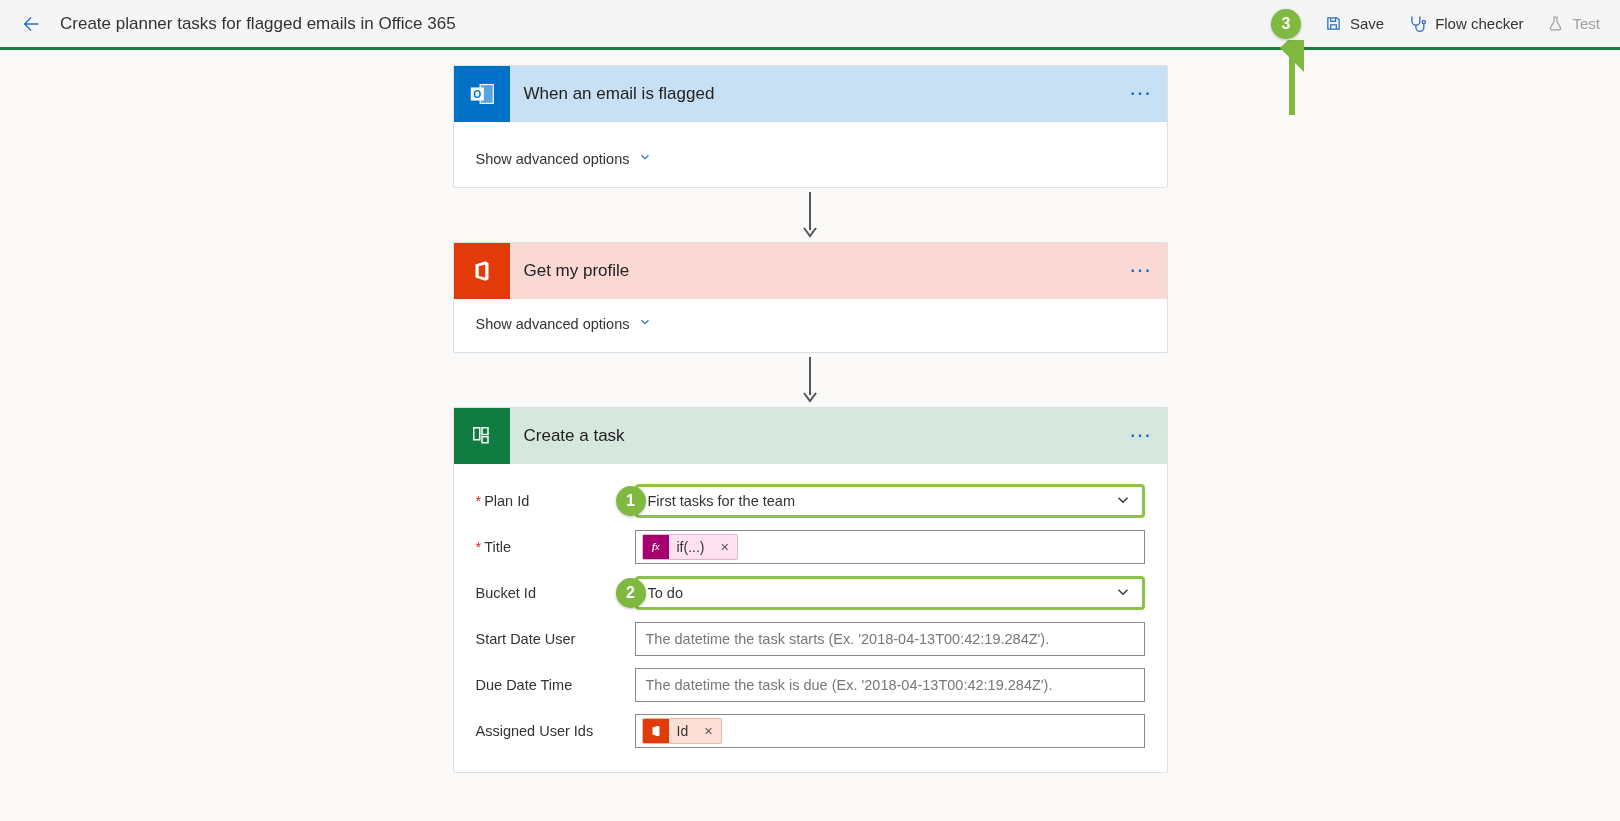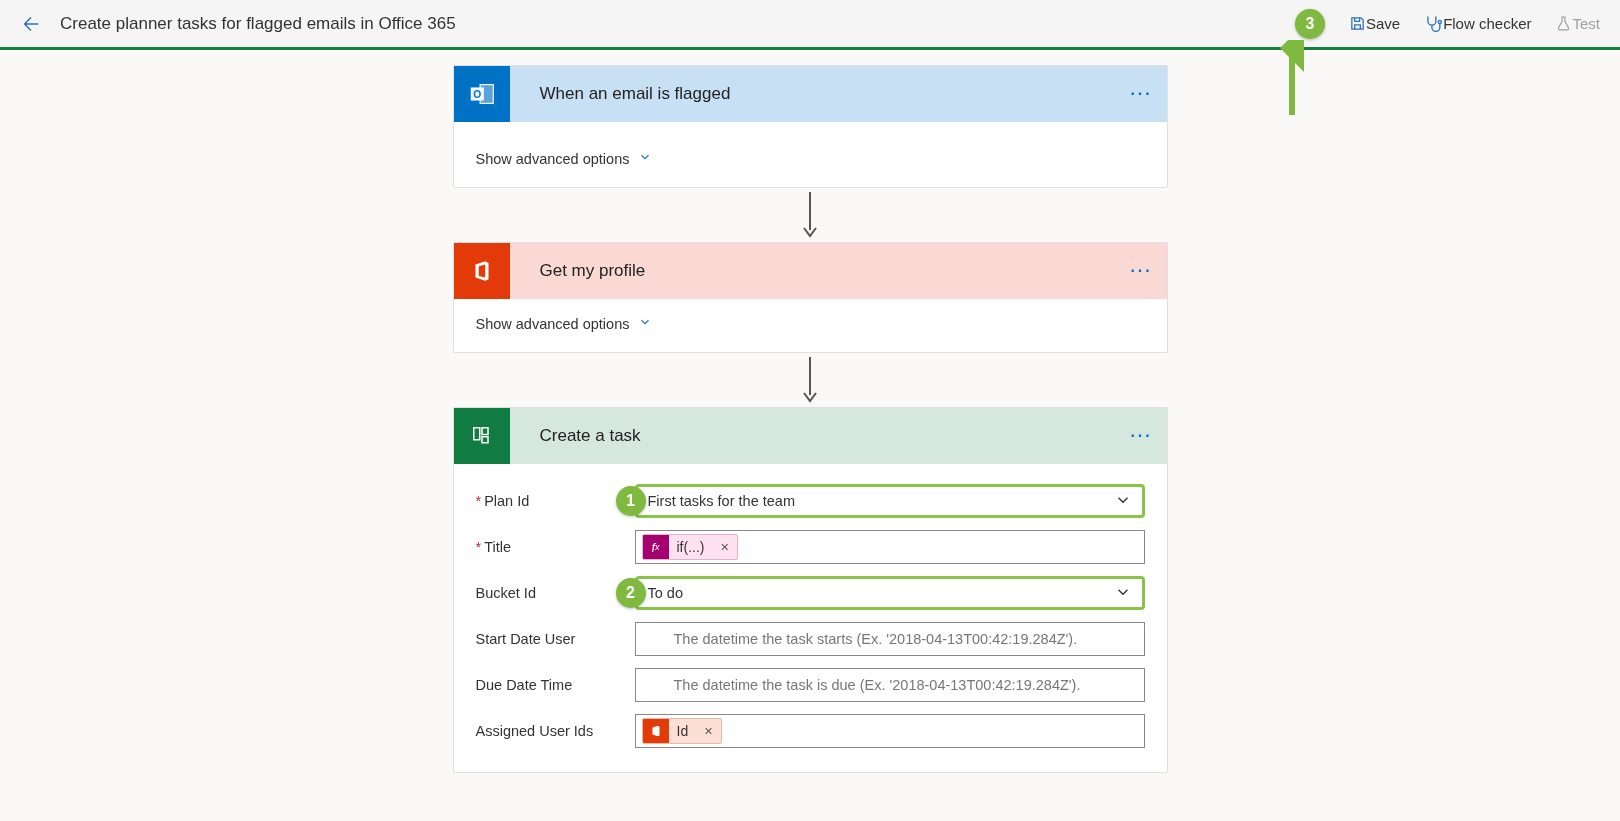--- a/index.html
+++ b/index.html
@@ -2,45 +2,45 @@
 <html><head>
 <meta charset="utf-8">
 <style>
   * { box-sizing: border-box; margin: 0; padding: 0; font-family: "Segoe UI", Arial, sans-serif; }
   body { background: #faf9f8; width: 1620px; height: 821px; overflow: hidden; position: relative; }
 
   .topbar { display: flex; align-items: center; height: 50px; padding: 0 20px; background: #f5f5f5; border-bottom: 3px solid #15803d; }
   .back-btn { color: #0f5bbb; cursor: pointer; margin-right: 18px; }
   .page-title { font-size: 17px; color: #333; font-weight: 400; flex: 1; }
   .top-actions { display: flex; align-items: center; gap: 24px; }
-  .top-action { display: flex; align-items: center; gap: 0; font-size: 15px; color: #333; cursor: pointer; }
+  .top-action { display: flex; align-items: center; gap: 8px; font-size: 15px; color: #333; cursor: pointer; }
   .top-action.disabled { color: #a0a0a0; justify-content: center; }
   .icon svg { display: block; }
 
   .canvas { display: flex; flex-direction: column; align-items: center; padding-top: 15px; }
 
   .card { width: 715px; background: #fff; border: 1px solid #e0e0e0; border-radius: 2px; margin-bottom: 0; }
   .card-header { display: flex; align-items: center; height: 56px; padding-right: 14px; }
   .card-header.blue   { background: #c7e0f4; }
   .card-header.red    { background: #fad9d4; justify-content: flex-end; }
   .card-header.green  { background: #d6e7de; }
   .card-icon { width: 56px; height: 56px; display: flex; align-items: center; justify-content: center; }
   .card-icon.outlook  { background: #0072c6; color: #fff; }
   .card-icon.office   { background: #e23a09; color: #fff; }
   .card-icon.planner  { background: #107c41; color: #fff; }
-  .card-title { flex: 1; font-size: 17px; color: #222; padding-left: 30px; }
+  .card-title { flex: 1; font-size: 17px; color: #222; padding-left: 14px; }
   .card-menu { color: #0b6bd1; letter-spacing: 2px; font-weight: bold; cursor: pointer; }
 
   .card-body { padding: 12px 22px 20px 22px; }
   .row { display: flex; align-items: center; min-height: 42px; margin-top: 4px; position: relative; }
   .row-label { width: 165px; font-size: 14.5px; color: #333; display: flex; align-items: center; }
   .row-label .req { color: #c62828; margin-right: 3px; }
   .row-input { flex: 1; }
   .textbox { width: 510px; height: 34px; border: 1px solid #888; display: flex; align-items: center; padding: 0 10px; font-size: 14.5px; color: #333; background: #fff; position: relative; }
-  .textbox .placeholder { color: #777; margin-left: 28px; }
+  .textbox .placeholder { color: #777; }
   .textbox .picker-icon { margin-left: auto; color: #555; }
   .select-chevron { margin-left: auto; }
 
   .highlight-box { border: 3px solid #8bc34a; border-radius: 4px; }
 
   .adv { font-size: 14.5px; color: #333; margin-top: 16px; display: flex; align-items: center; gap: 9px; cursor: pointer; }
   .adv .chev { color: #2b71c2; }
 
   .connector { display: flex; justify-content: center; height: 54px; align-items: center; }
   .connector svg { display: block; }

